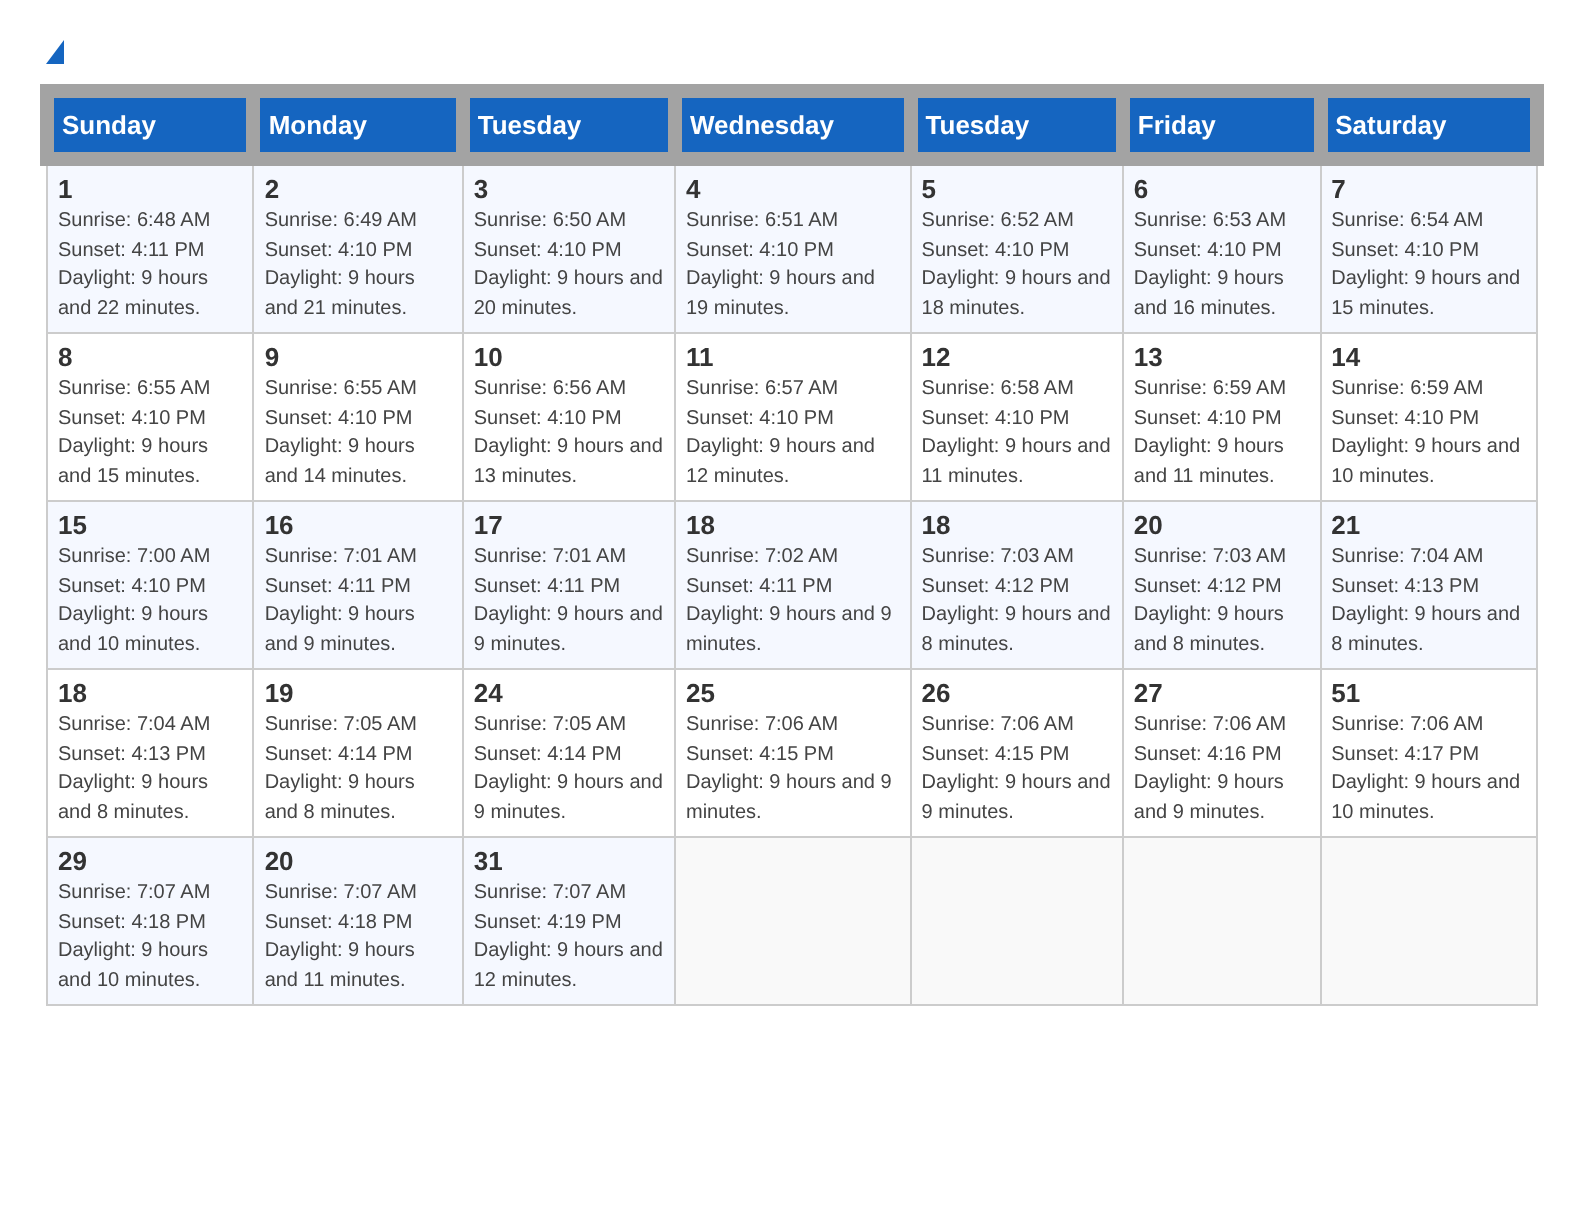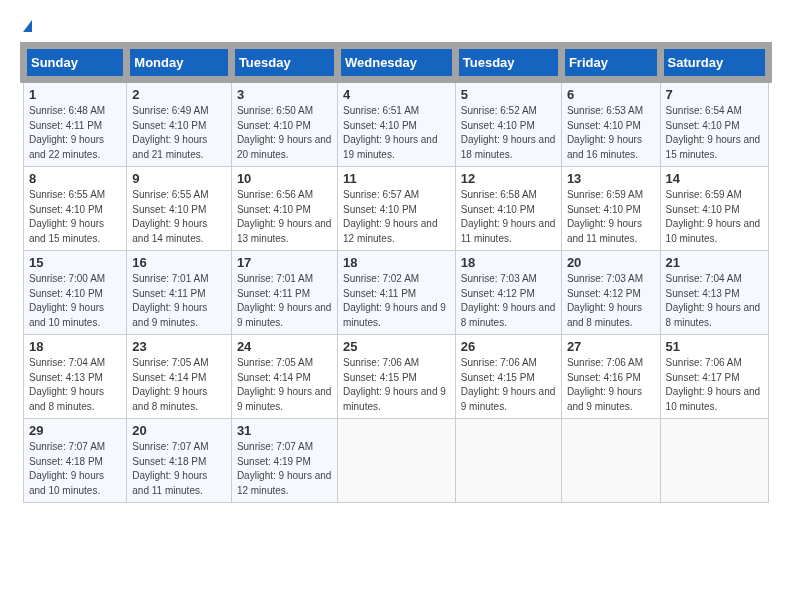--- a/index.html
+++ b/index.html
@@ -297,21 +297,21 @@
       <tr>
         <td>
     <span class="day-num">18</span>
     <div class="day-info">
       Sunrise: 7:04 AM<br>
       Sunset: 4:13 PM<br>
       Daylight: 9 hours and 8 minutes.
     </div>
   </td>
         <td>
-    <span class="day-num">23</span>
+    <span class="day-num">19</span>
     <div class="day-info">
       Sunrise: 7:05 AM<br>
       Sunset: 4:14 PM<br>
       Daylight: 9 hours and 8 minutes.
     </div>
   </td>
         <td>
     <span class="day-num">24</span>
     <div class="day-info">
       Sunrise: 7:05 AM<br>

